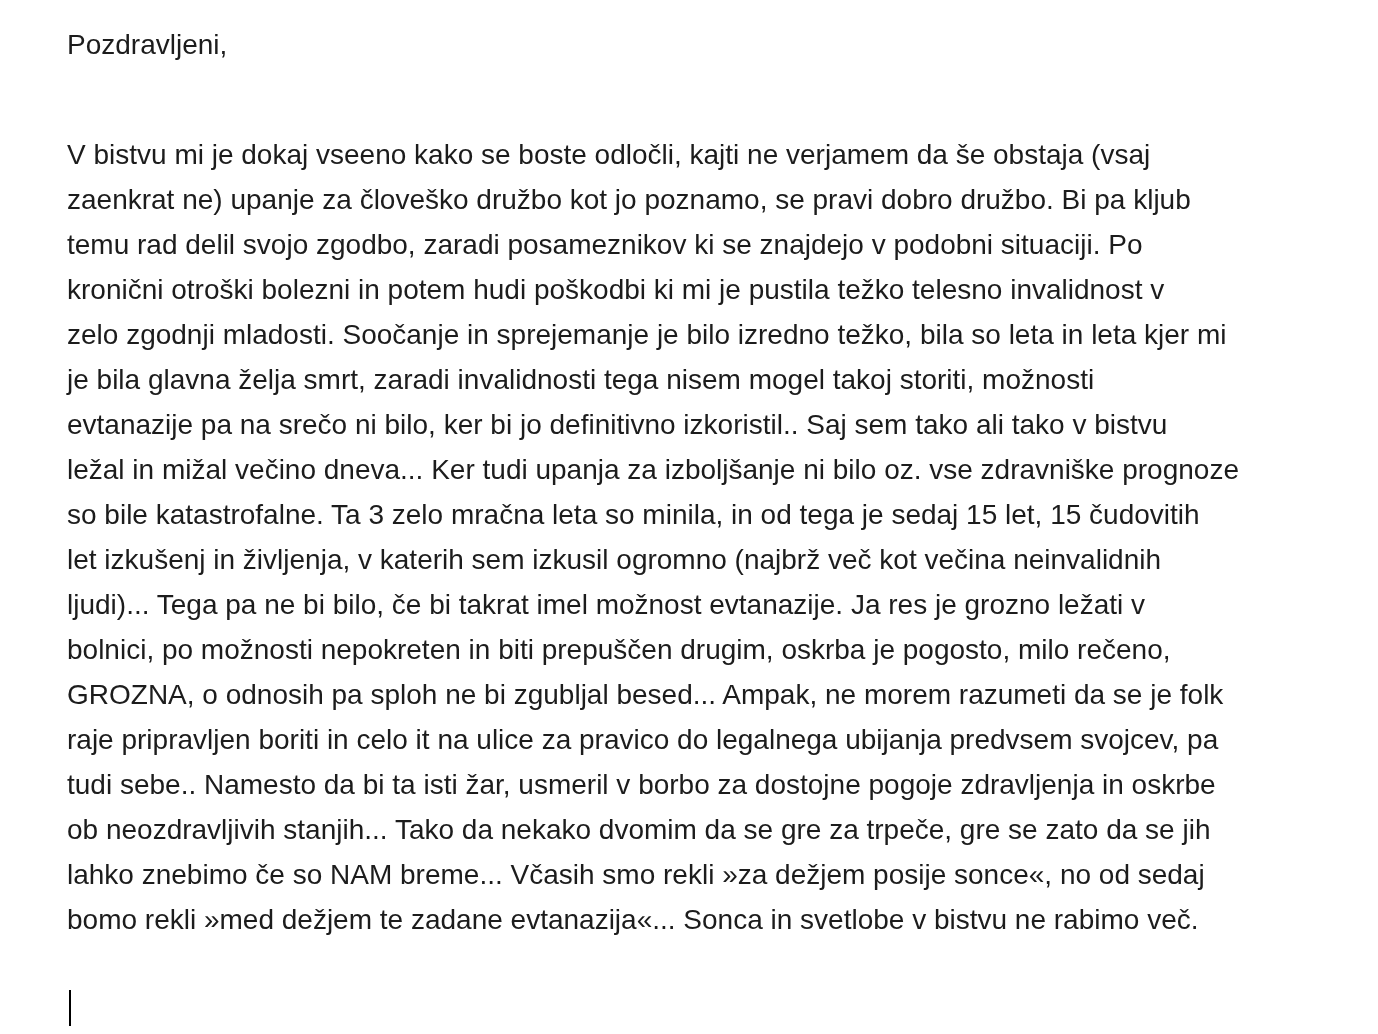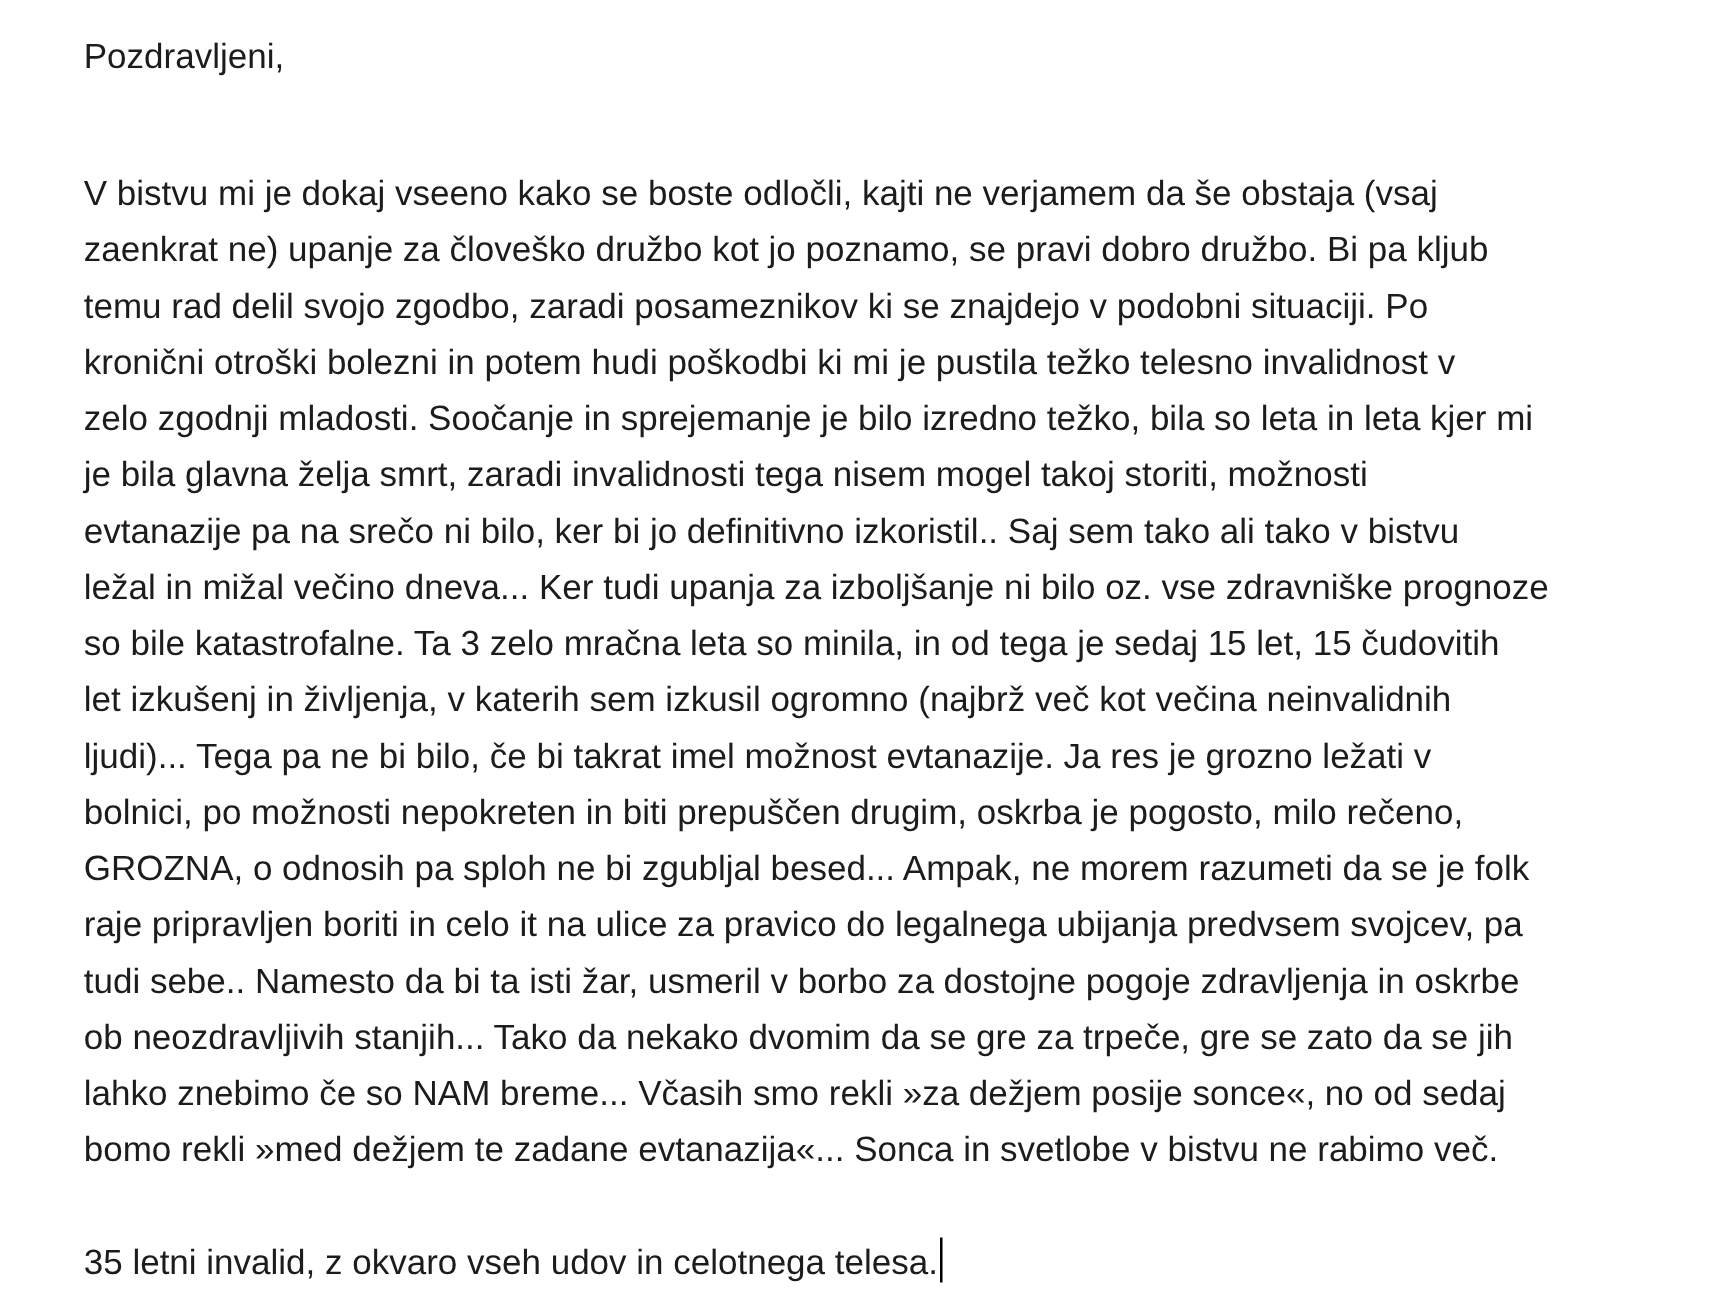--- a/index.html
+++ b/index.html
@@ -59,15 +59,15 @@
 ljudi)... Tega pa ne bi bilo, če bi takrat imel možnost evtanazije. Ja res je grozno ležati v
 bolnici, po možnosti nepokreten in biti prepuščen drugim, oskrba je pogosto, milo rečeno,
 GROZNA, o odnosih pa sploh ne bi zgubljal besed... Ampak, ne morem razumeti da se je folk
 raje pripravljen boriti in celo it na ulice za pravico do legalnega ubijanja predvsem svojcev, pa
 tudi sebe.. Namesto da bi ta isti žar, usmeril v borbo za dostojne pogoje zdravljenja in oskrbe
 ob neozdravljivih stanjih... Tako da nekako dvomim da se gre za trpeče, gre se zato da se jih
 lahko znebimo če so NAM breme... Včasih smo rekli »za dežjem posije sonce«, no od sedaj
 bomo rekli »med dežjem te zadane evtanazija«... Sonca in svetlobe v bistvu ne rabimo več.</div>
 
   <div class="signature-row">
-    <span>35 letni invalid, z okvaro vseh udov in celotnega telesa.</span><span class="caret"></span>
+    <span class="caret"></span>
   </div>
 </div>
 
 </body></html>

